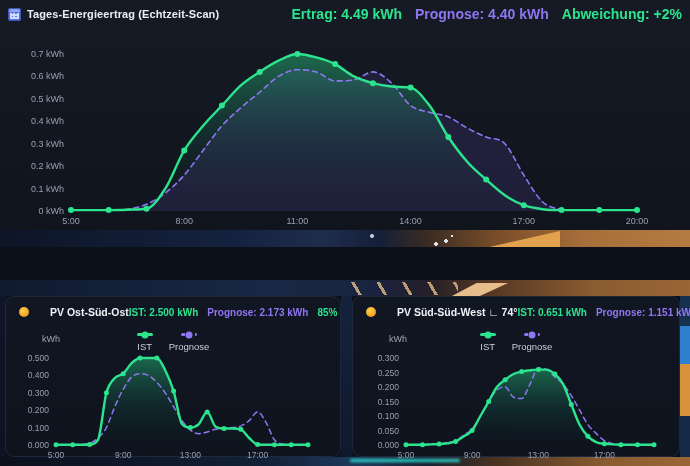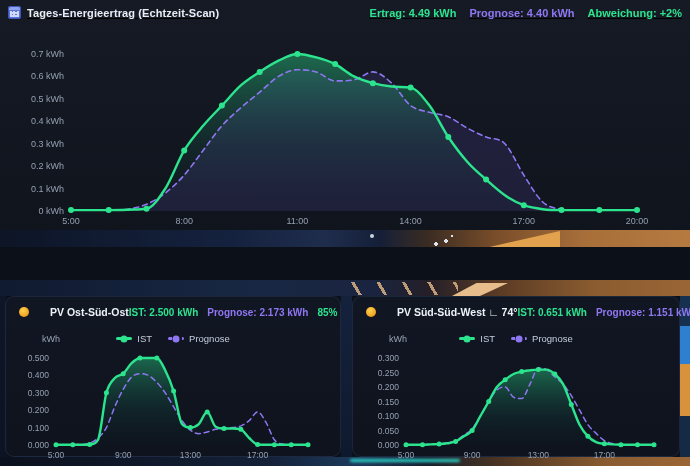--- a/index.html
+++ b/index.html
@@ -28,28 +28,28 @@
   .wp-para2{left:438px;top:283px;width:70px;height:13px;background:#e7bd8b;clip-path:polygon(20% 100%,55% 0,100% 0,60% 100%);}
   .wp-stripb{left:0;top:457px;width:690px;height:9px;
     background:linear-gradient(90deg,#0b101c 0%,#132036 38%,#1d3a5c 52%,#15202f 62%,#4a3322 72%,#8a5c30 88%,#9a6535 100%);}
   .wp-glow{left:350px;top:459px;width:110px;height:3px;background:#2ad4c8;filter:blur(1.5px);border-radius:2px;}
   .wp-colL{left:0;top:296px;width:6px;height:161px;background:linear-gradient(180deg,#0e1627,#0c1322);}
   .wp-colM{left:341px;top:296px;width:11px;height:161px;background:linear-gradient(180deg,#15223c,#0f192e);}
   .wp-colR{left:680px;top:296px;width:10px;height:161px;
     background:linear-gradient(180deg,#16304f 0 30px,#2f7fd0 30px 68px,#d8923c 68px 120px,#152a44 120px 161px);}
   
   .top-panel{left:0;top:0;width:690px;height:230px;}
-  .tp-header{display:flex;align-items:center;padding:6px 8px 0 8px;text-decoration:underline;}
+  .tp-header{display:flex;align-items:center;padding:6px 8px 0 8px;}
   .cal-icon{width:13px;height:13px;border-radius:3px;margin-right:6px;
     background:linear-gradient(180deg,#8fa3ee 0 4px,#5b74dc 4px 100%);
     box-shadow:inset 0 0 0 1px #3c55b8;position:relative;flex:0 0 auto;}
   .cal-icon:after{content:"";position:absolute;left:2px;top:5px;width:9px;height:6px;
     background:repeating-linear-gradient(90deg,#dce5ff 0 2px,transparent 2px 3.5px),repeating-linear-gradient(0deg,#dce5ff 0 2px,transparent 2px 3.5px);opacity:.9;}
   .tp-title{font-size:11px;font-weight:bold;color:#e9edf4;letter-spacing:.1px;}
-  .tp-stats{margin-left:auto;display:flex;gap:13px;font-size:11px;font-weight:bold;}
+  .tp-stats{margin-left:auto;display:flex;gap:13px;font-size:14px;font-weight:bold;}
   .legend-row{position:absolute;left:0;top:24px;width:100%;display:flex;justify-content:center;gap:24px;align-items:center;}
   .lg-item{display:flex;align-items:center;gap:6px;font-size:10px;color:#c7cedb;cursor:pointer;}
   .mark{position:relative;width:20px;height:3px;border-radius:2px;flex:0 0 auto;}
   .mark.solid{background:var(--green);}
   .mark.dashed{background:repeating-linear-gradient(90deg,var(--purple) 0 4px,transparent 4px 7px);}
   .mark.none{width:11px;height:11px;background:transparent;}
   .mark .dot{position:absolute;left:50%;top:50%;transform:translate(-50%,-50%);width:8px;height:8px;border-radius:50%;}
   .dot.g{background:var(--green);}
   .dot.p{background:var(--purple);}
   .dot.y{background:var(--yellow);}
@@ -66,21 +66,21 @@
   .card{position:absolute;top:296px;height:161px;background:linear-gradient(180deg,#111623,#0e131d);
     border:1px solid rgba(90,130,200,0.18);border-radius:9px;box-sizing:border-box;}
   .card-left{left:5px;width:336px;}
   .card-right{left:352px;width:328px;}
   .card-header{display:flex;align-items:center;padding:9px 12px 0 13px;}
   .card-title{font-size:10.5px;font-weight:bold;color:#eef2f7;margin-left:14px;white-space:nowrap;}
   .card-stats{margin-left:auto;display:flex;gap:9px;font-size:10px;font-weight:bold;white-space:nowrap;}
   .card-mid{position:relative;height:17px;margin-top:14px;}
   .unit{position:absolute;left:36px;top:2px;font-size:9px;color:#9aa3b4;}
   .card-legend{position:absolute;left:0;width:100%;display:flex;justify-content:center;gap:16px;align-items:center;top:1px;}
-  .card-legend .lg-item{font-size:9.5px;gap:5px;}
+  .card-legend .lg-item{font-size:9.5px;gap:5px;flex-direction:column;}
   .card-legend .mark{width:16px;}
   .card-legend .mark .dot{width:7px;height:7px;}
   .card svg{display:block;margin-top:1px;}
 </style>
 </head>
 <body style="--green: #2ce48e; --purple: #8f76f2; --yellow: #e3c23c; --orange: #f09b1e; --text: #e9edf4; --muted: #96a0b2;">
 
 <div>
   <div class="wp wp-strip1"></div>
   <div class="wp wp-wedge"></div>

